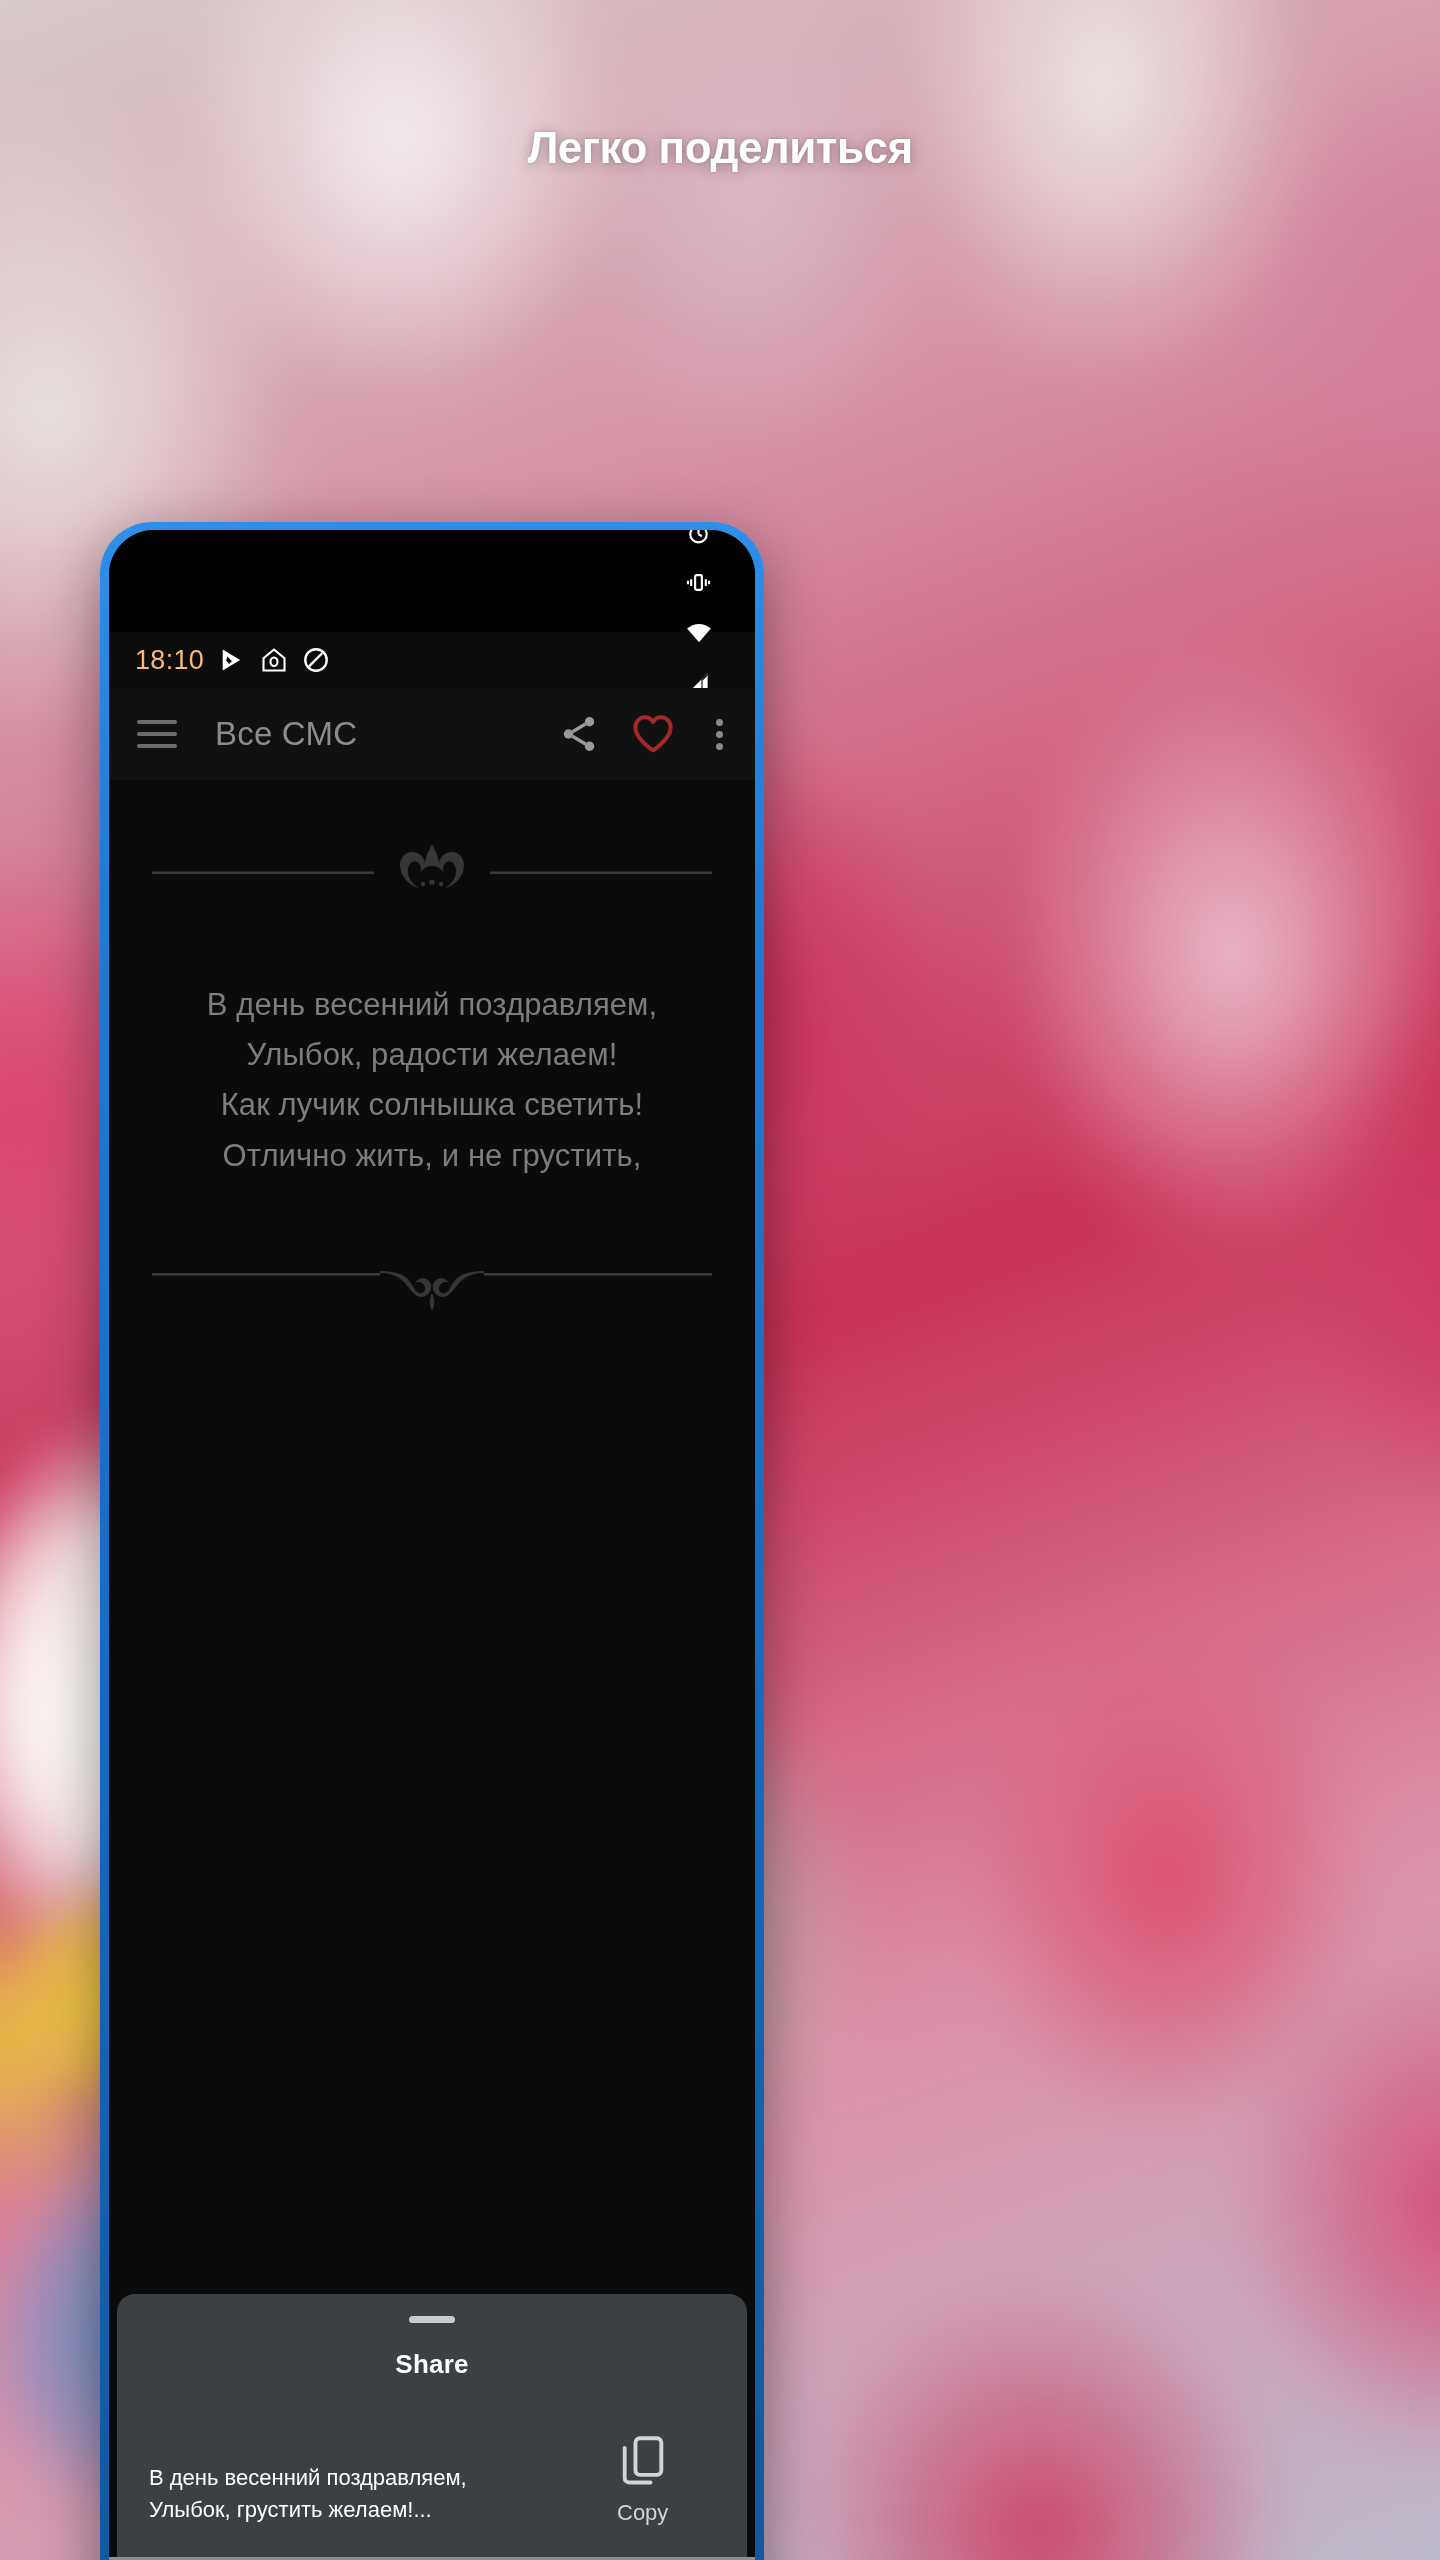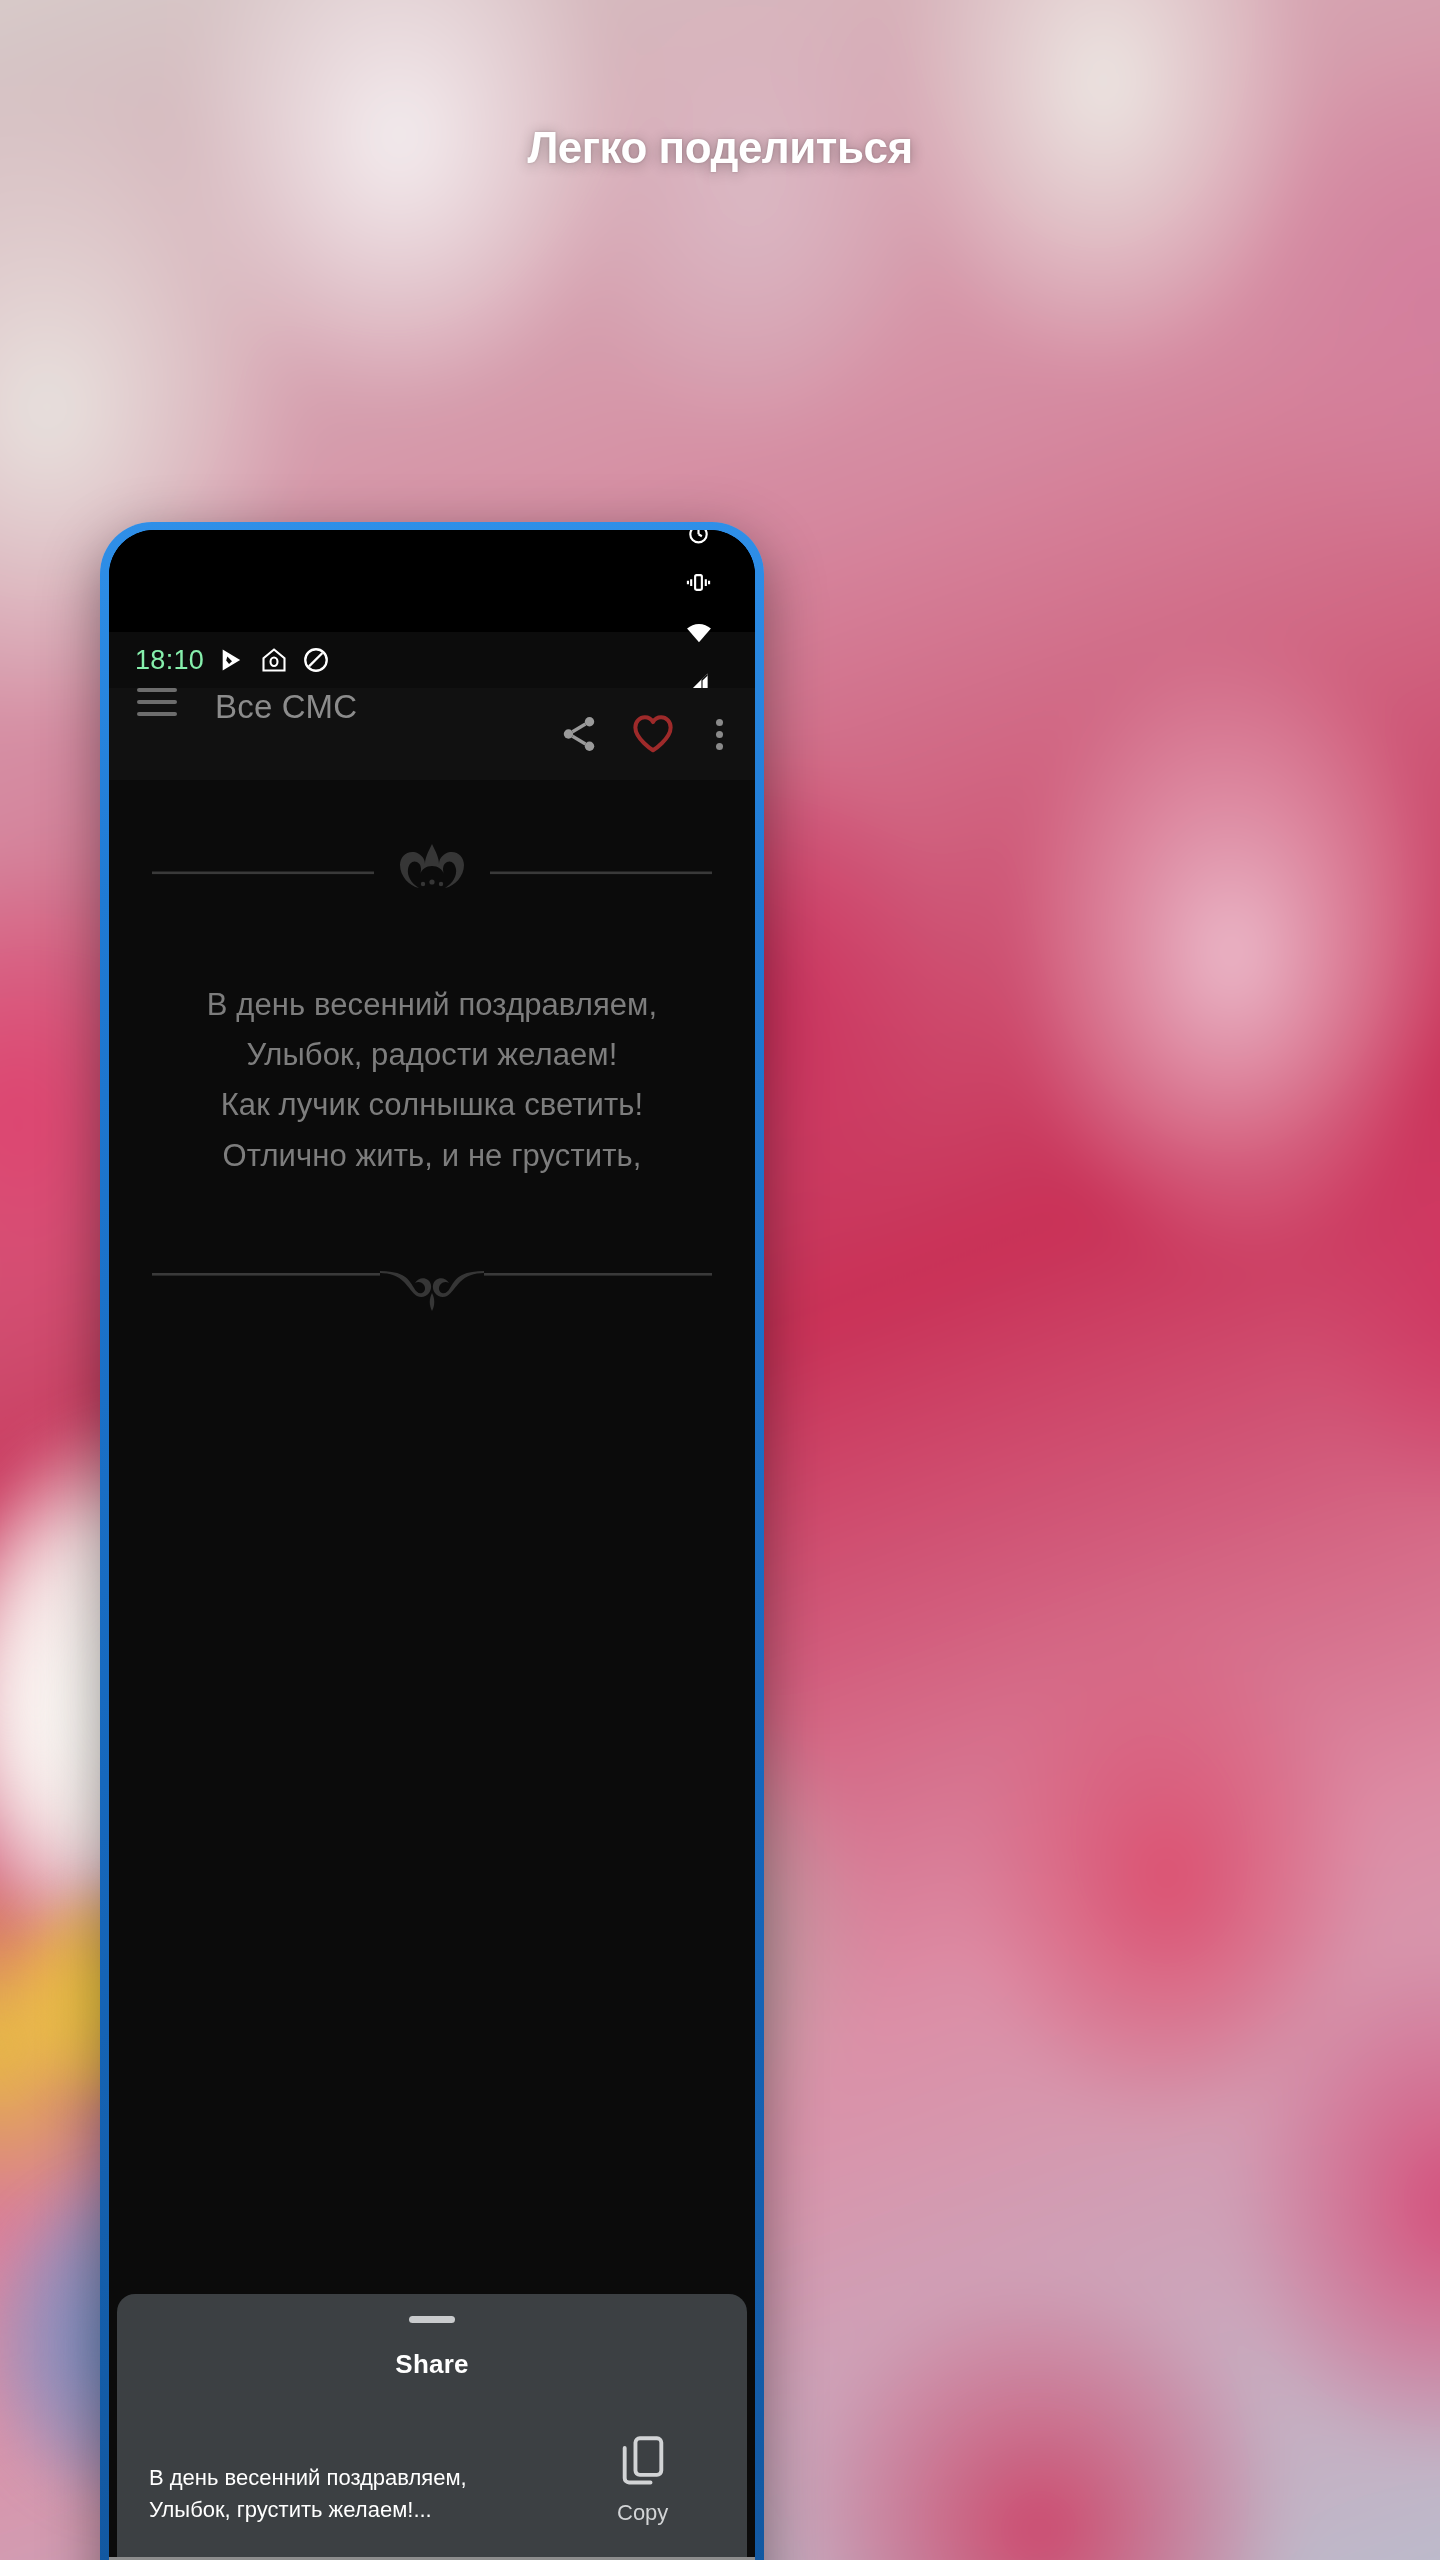--- a/index.html
+++ b/index.html
@@ -128,34 +128,35 @@
   }
 
   
   .statusbar {
     flex: 0 0 auto;
     height: 56px;
     background: #0c0c0c;
     display: flex;
     align-items: center;
     padding: 0 22px 0 26px;
-    color: #86efac;
+    color: #fdba74;
   }
   .sb-left { display: flex; align-items: center; gap: 14px; }
   .sb-time { font-size: 27px; font-weight: 500; letter-spacing: 0.3px; }
   .sb-right { margin-left: auto; display: flex; align-items: center; gap: 23px; flex-direction: column; }
   .sb-batt-text { font-size: 26px; font-weight: 500; margin-left: 2px; }
   .sb-ico { display: block; }
 
   
   .appbar {
     flex: 0 0 auto;
     height: 92px;
     background: #111111;
     display: flex;
+    align-items: center;
     padding: 0 22px 0 28px;
   }
   .hamburger {
     width: 40px; height: 28px;
     display: flex; flex-direction: column; justify-content: space-between;
     cursor: pointer;
   }
   .hamburger span { display: block; height: 4px; background: #6d6d6d; border-radius: 2px; }
   .appbar-title {
     margin-left: 38px;

